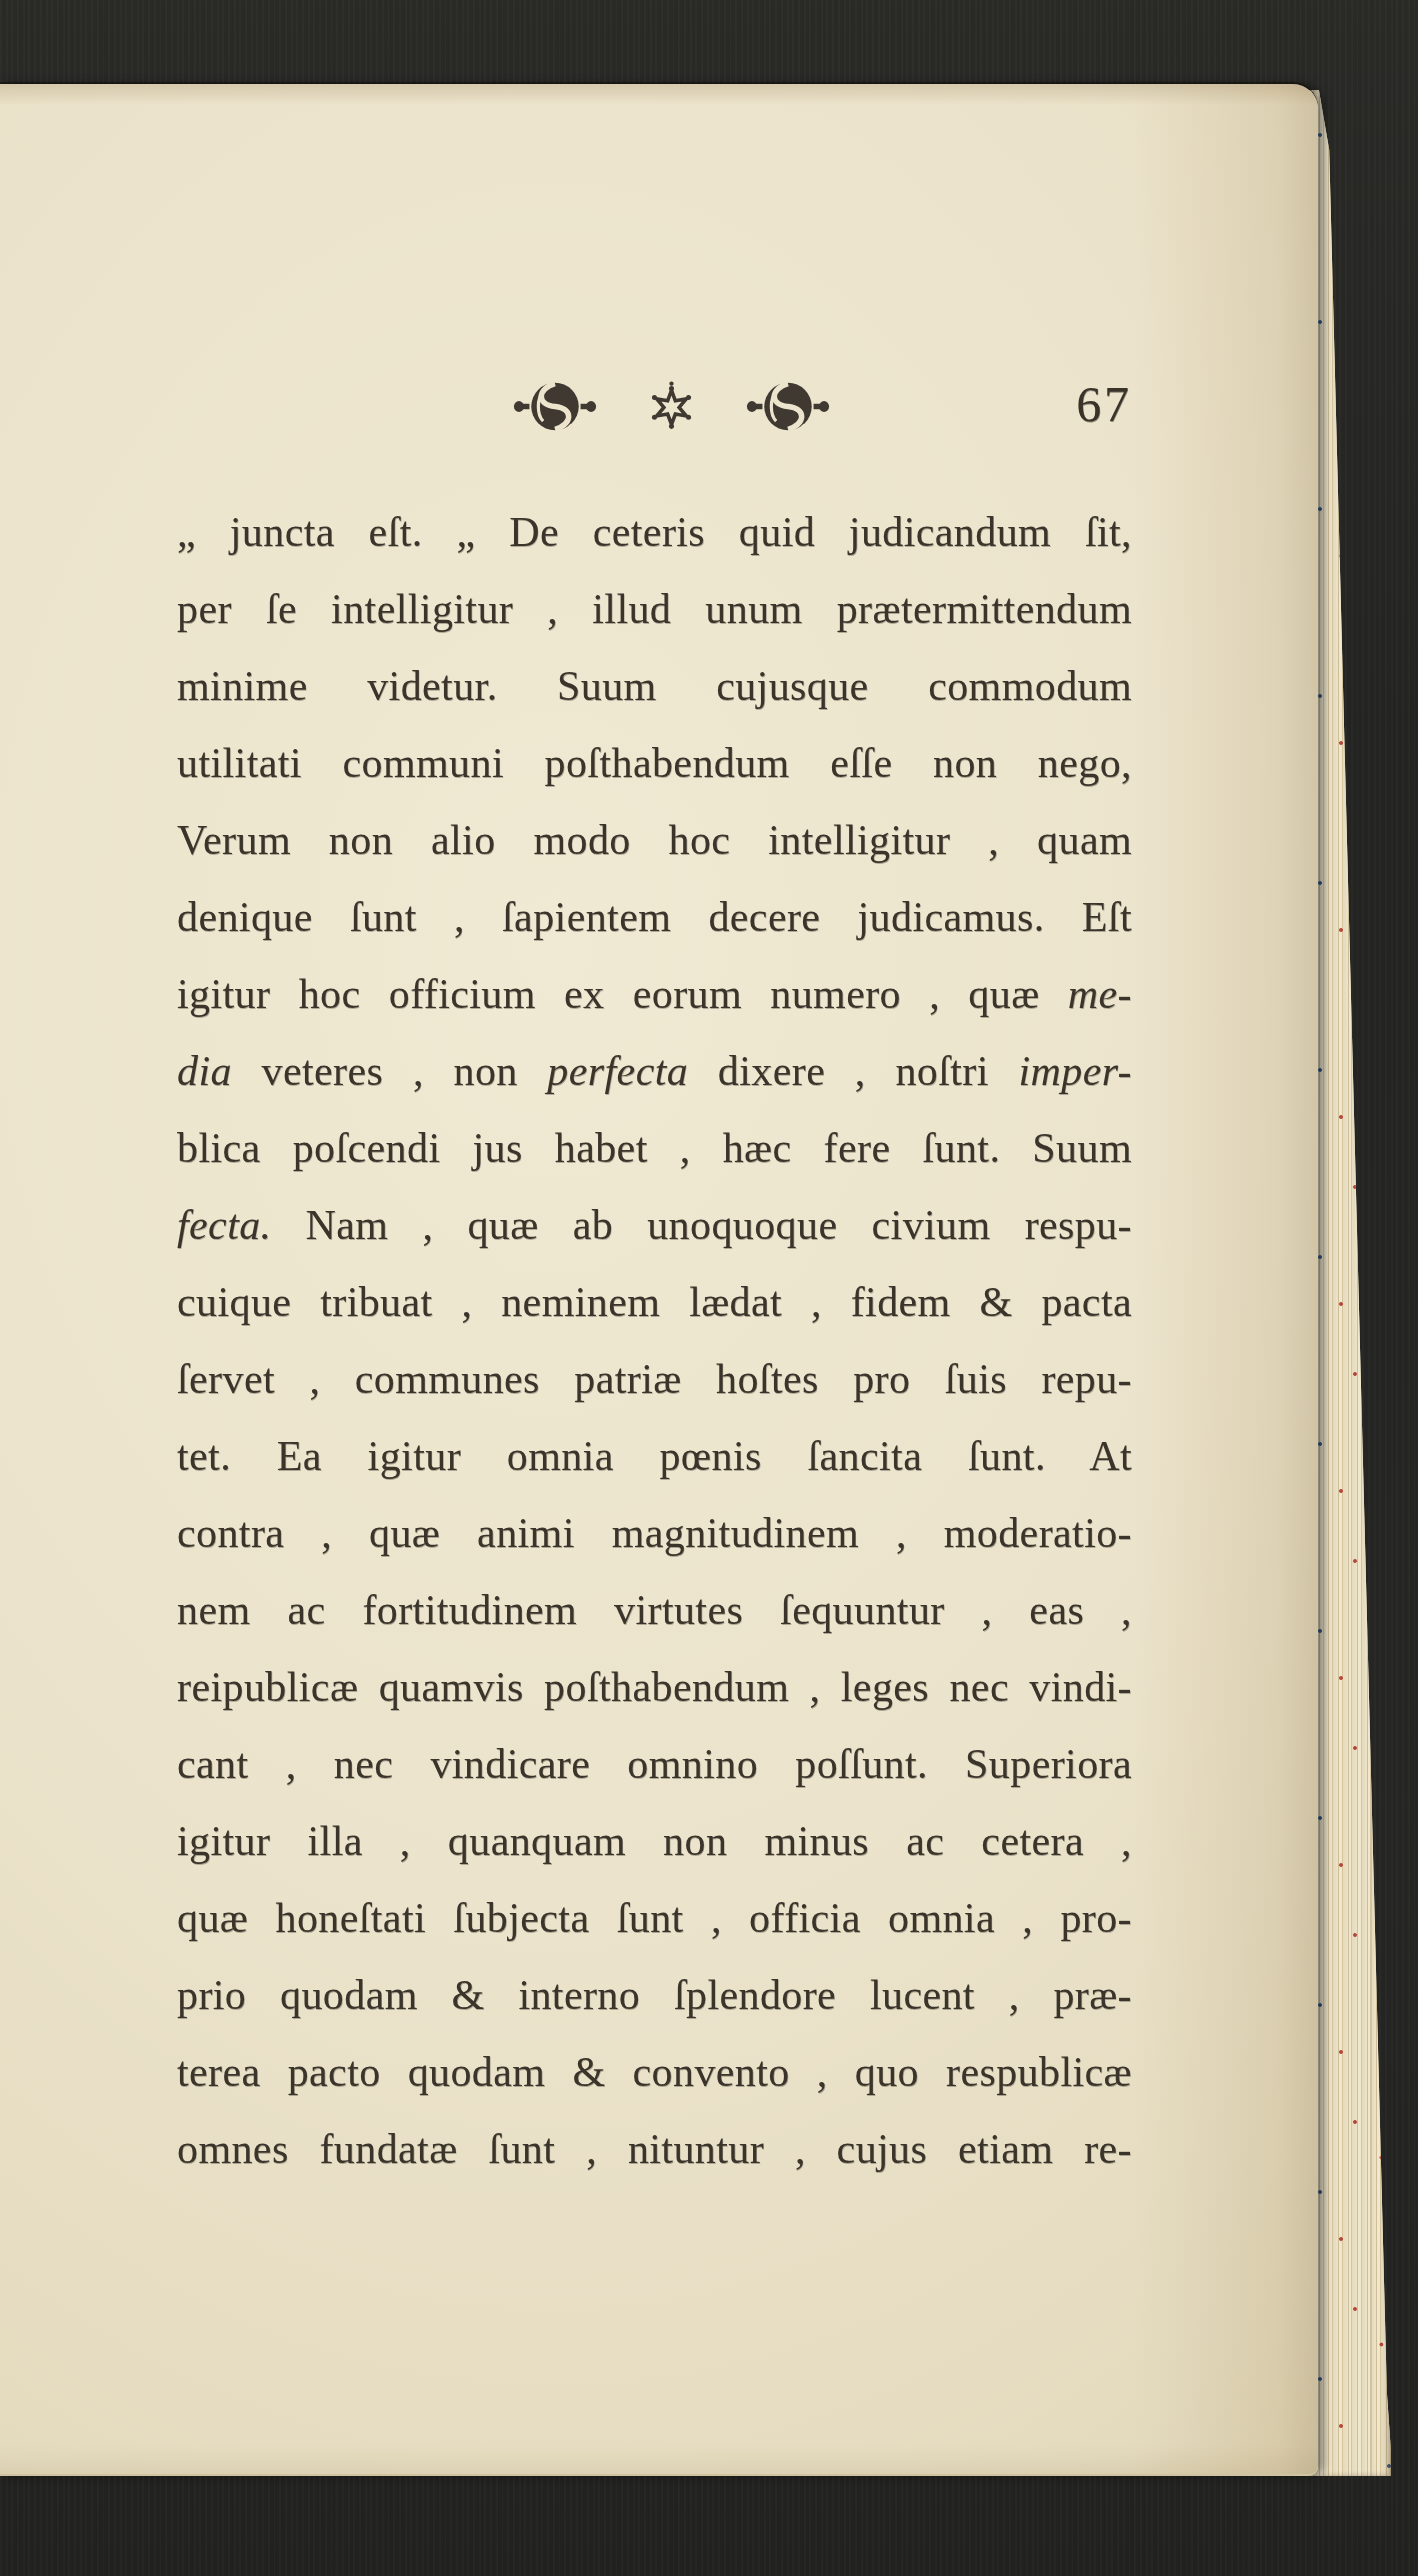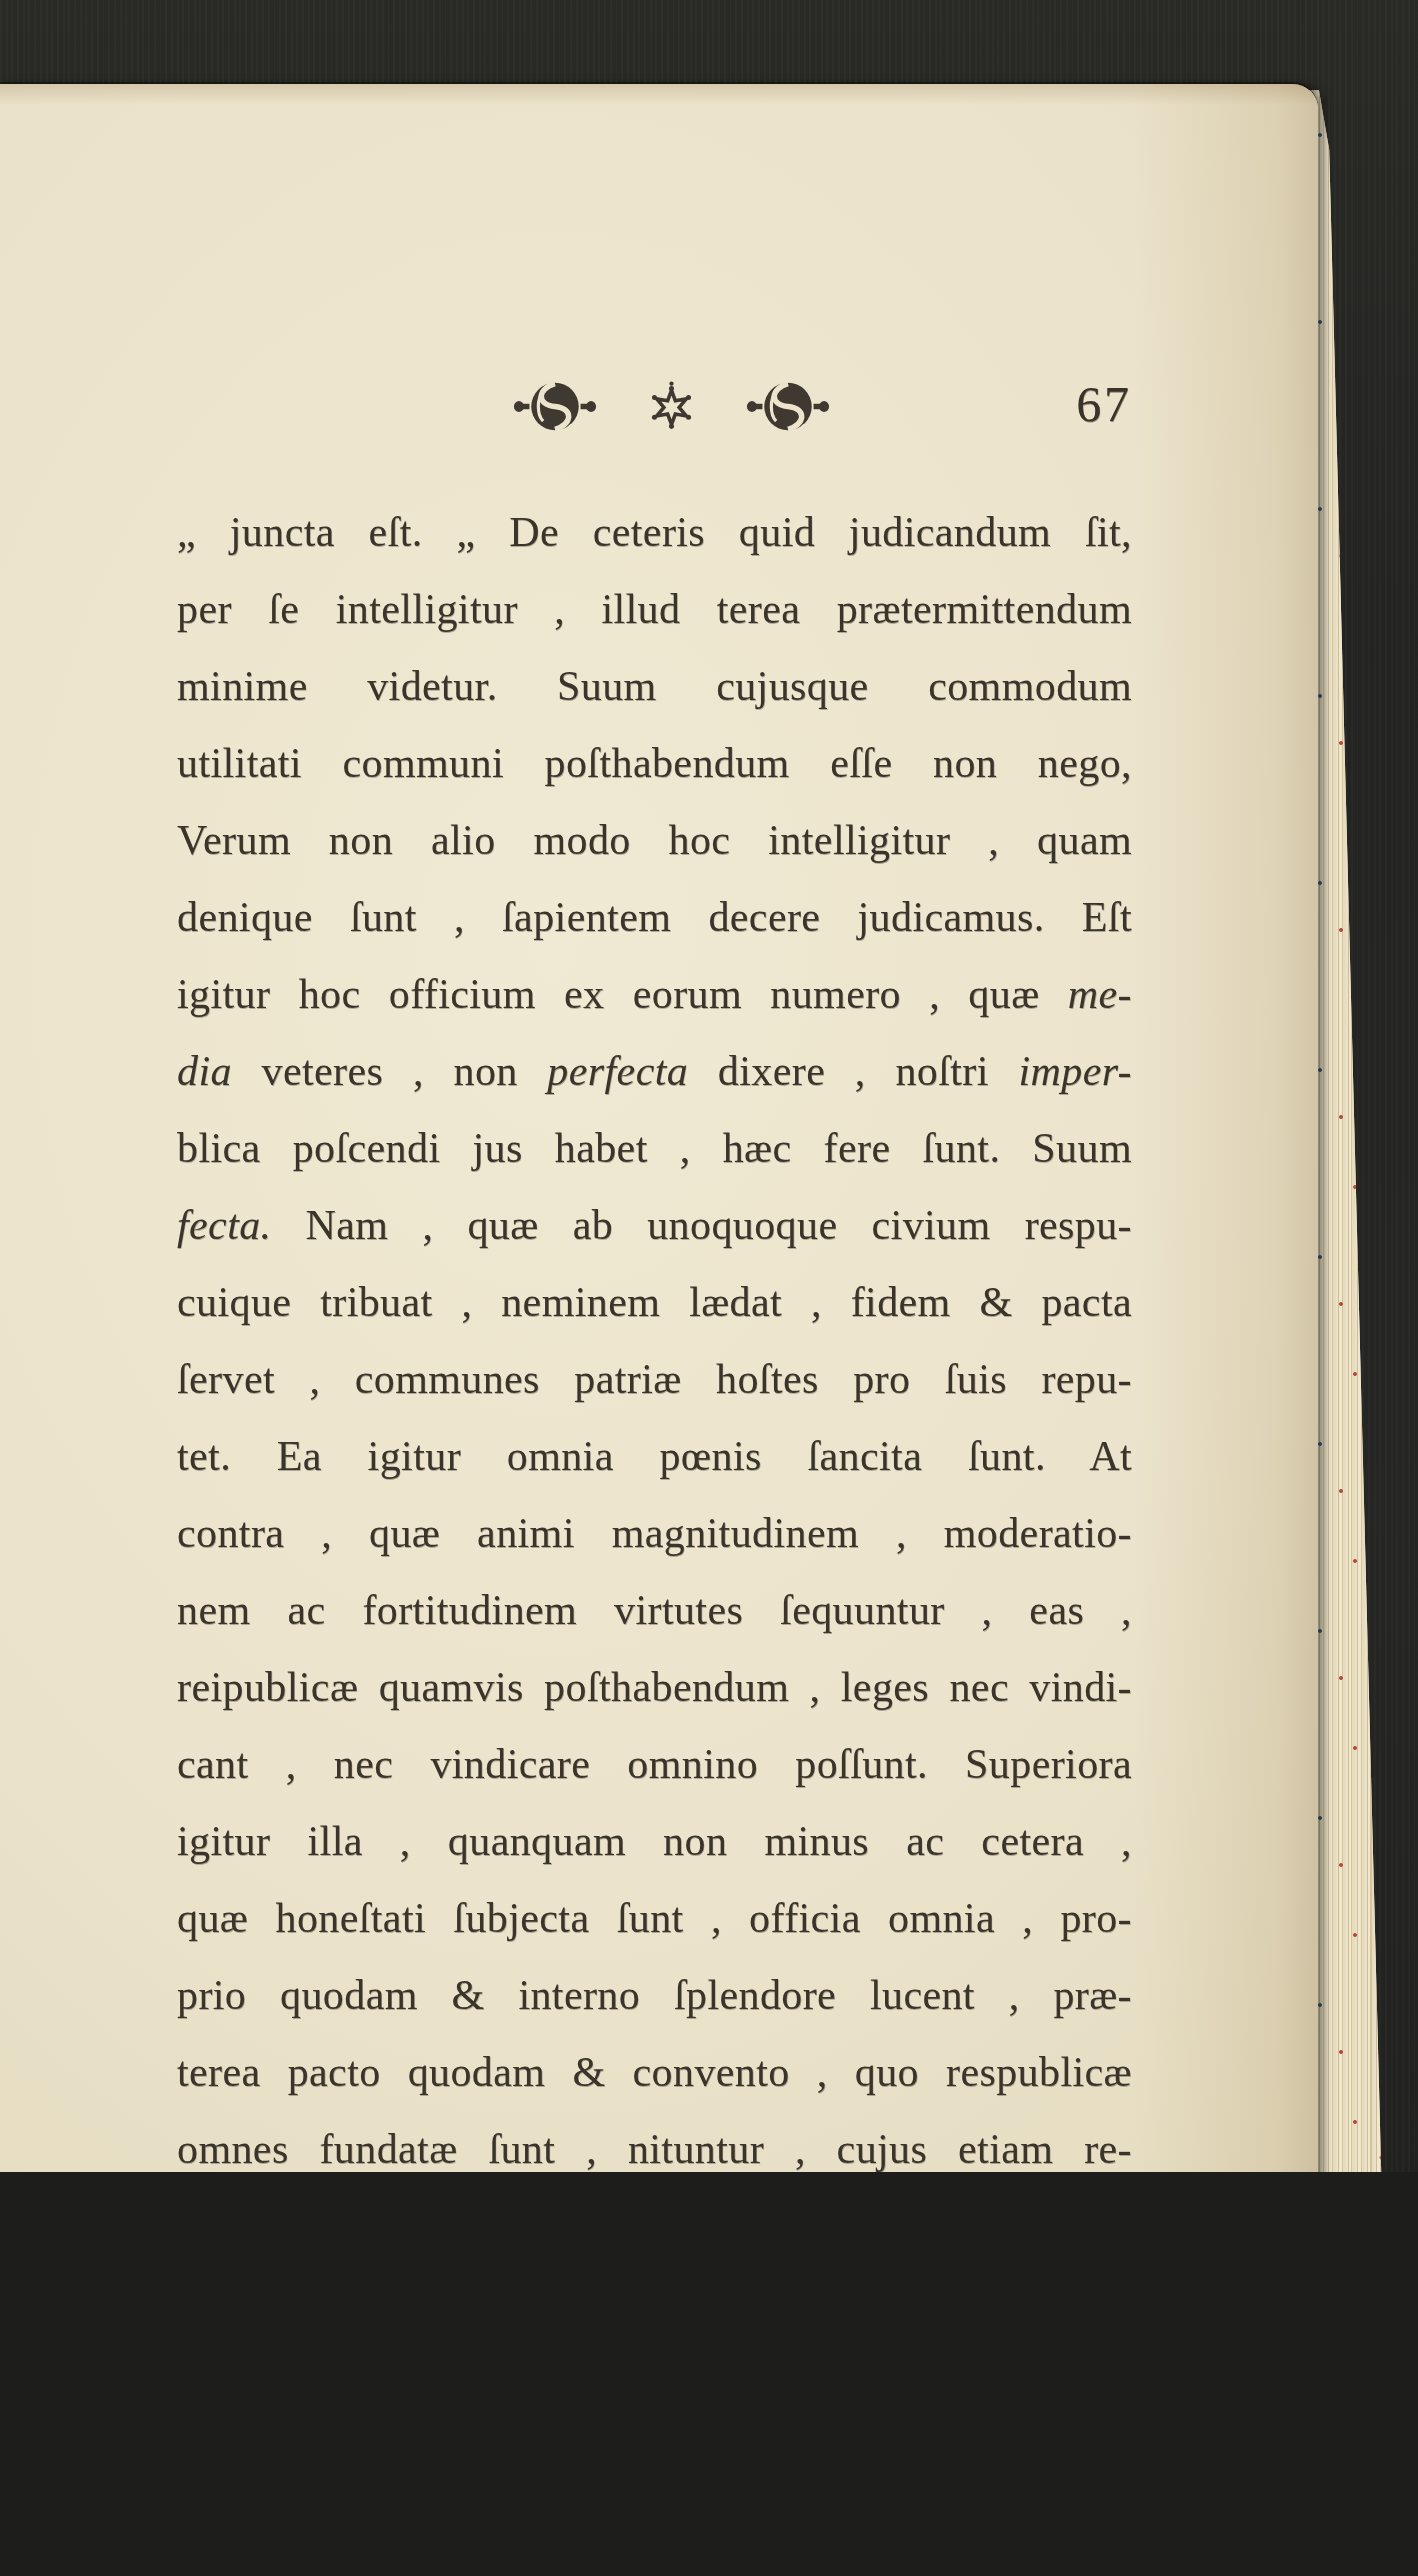--- a/index.html
+++ b/index.html
@@ -1,18 +1,18 @@
 <!DOCTYPE html>
 <html><head>
 <meta charset="utf-8">
 <style>
   html,body{margin:0;padding:0;}
   body{background:#1d1d1b;}
   .stage{
-    position:relative;width:1418px;height:2172px;overflow:hidden;
+    position:relative;width:1418px;height:2576px;overflow:hidden;
     background:
       repeating-linear-gradient(90deg, rgba(255,255,255,0.02) 0 1.9px, rgba(0,0,0,0.02) 1.9px 5.7px),
       linear-gradient(180deg,#2a2a27 0%,#242422 30%,#262624 70%,#222220 100%);
     font-family:"Liberation Serif","DejaVu Serif",serif;
   }
   
   .edge-stack{
     position:absolute;left:1288px;top:90px;width:103px;height:2386px;
     background-color:#e4dabd;
     background-image:
@@ -106,21 +106,21 @@
           <path class="paper-stroke" stroke-width="4" d="M30 5.5 L26 10"></path>
           <path class="paper-stroke" stroke-width="4" d="M62 50 L66 54.5"></path>
         </svg>
 
       </div>
       <span class="folio">67</span>
     </div>
 
     <div class="text-block">
         <div class="line"><span>„ juncta eſt. „ De ceteris quid judicandum ſit,</span></div>
-        <div class="line"><span>per ſe intelligitur , illud terea prætermittendum</span></div>
+        <div class="line"><span>per ſe intelligitur , illud unum prætermittendum</span></div>
         <div class="line"><span>minime videtur.  Suum  cujusque  commodum</span></div>
         <div class="line"><span>utilitati communi poſthabendum eſſe non nego,</span></div>
         <div class="line"><span>Verum non alio modo hoc intelligitur , quam</span></div>
         <div class="line"><span>denique ſunt , ſapientem decere judicamus.  Eſt</span></div>
         <div class="line"><span>igitur hoc officium ex eorum numero , quæ </span><span class="it">me-</span></div>
         <div class="line"><span class="it">dia</span><span> veteres , non </span><span class="it">perfecta</span><span> dixere ,  noſtri </span><span class="it">imper-</span></div>
         <div class="line"><span>blica poſcendi jus habet , hæc fere ſunt.  Suum</span></div>
         <div class="line"><span class="it">fecta.</span><span>  Nam , quæ ab unoquoque civium respu-</span></div>
         <div class="line"><span>cuique tribuat , neminem lædat , fidem &amp; pacta</span></div>
         <div class="line"><span>ſervet , communes patriæ hoſtes pro ſuis repu-</span></div>

